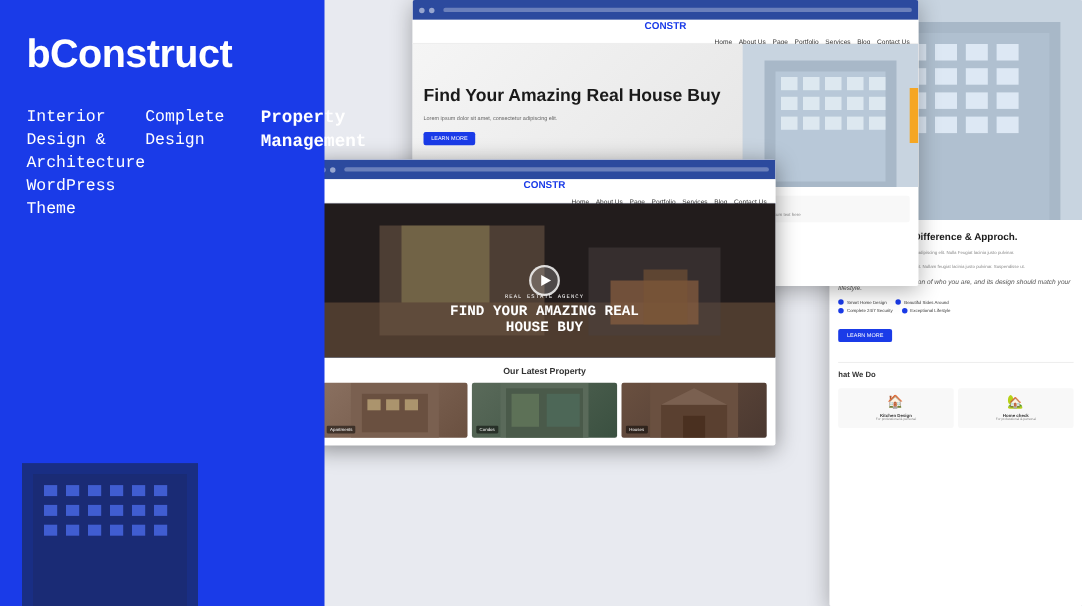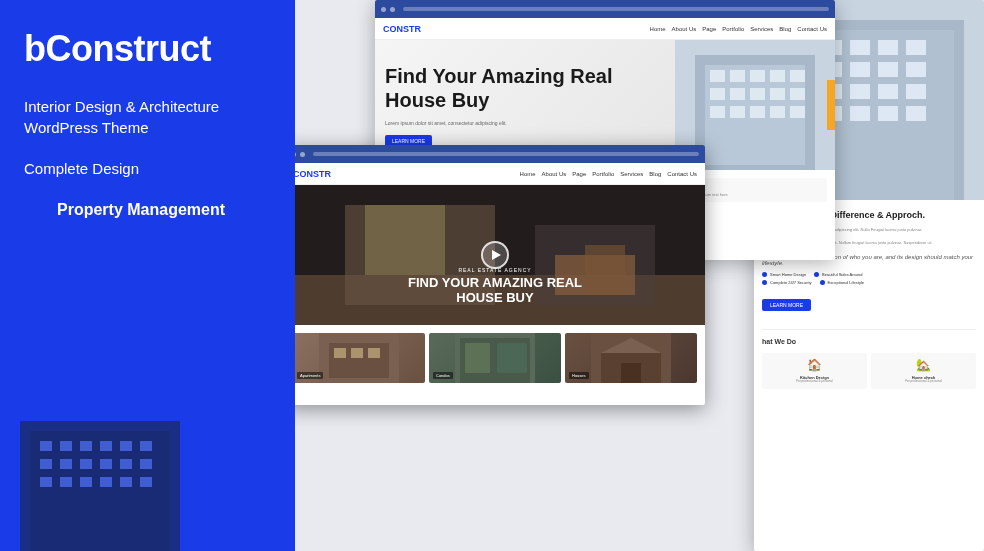--- a/index.html
+++ b/index.html
@@ -28,22 +28,23 @@
     .brand-title {
       font-size: 36px;
       font-weight: 900;
       color: white;
       margin-bottom: 16px;
       letter-spacing: -0.5px;
     }
 
     .taglines {
       display: flex;
-      flex-direction: column;
+      flex-direction: row;
       gap: 0px;
+      font-family: Liberation Mono, monospace;
     }
 
     .tagline {
       color: white;
       font-size: 15px;
       font-weight: 400;
       padding: 10px 0;
       border-bottom: none;
       line-height: 1.4;
     }
@@ -147,20 +148,21 @@
     }
 
     .mockup-nav {
       height: 22px;
       background: white;
       display: flex;
       align-items: center;
       padding: 0 8px;
       gap: 8px;
       border-bottom: 1px solid #eee;
+      flex-direction: column;
     }
 
     .mockup-logo {
       font-size: 9px;
       font-weight: 800;
       color: #1a3be8;
     }
 
     .mockup-nav-items {
       display: flex;
@@ -184,21 +186,21 @@
 
     .mockup-hero-left {
       flex: 1;
       padding: 14px 10px;
       display: flex;
       flex-direction: column;
       justify-content: center;
     }
 
     .mockup-hero-title {
-      font-size: 20px;
+      font-size: 16px;
       font-weight: 900;
       color: #1a1a1a;
       line-height: 1.2;
       margin-bottom: 8px;
     }
 
     .mockup-hero-text {
       font-size: 5px;
       color: #666;
       line-height: 1.4;
@@ -301,20 +303,21 @@
     }
 
     .mid-hero-text {
       position: absolute;
       bottom: 20px;
       left: 50%;
       transform: translateX(-50%);
       text-align: center;
       color: white;
       white-space: nowrap;
+      font-family: Liberation Mono, monospace;
     }
 
     .mid-hero-small {
       font-size: 5px;
       text-transform: uppercase;
       letter-spacing: 1px;
       margin-bottom: 3px;
     }
 
     .mid-hero-big {
@@ -655,20 +658,21 @@
       <div class="interior-circle">
         <div class="play-triangle"></div>
       </div>
       <div class="mid-hero-text">
         <div class="mid-hero-small">REAL ESTATE AGENCY</div>
         <div class="mid-hero-big">FIND YOUR AMAZING REAL<br>HOUSE BUY</div>
       </div>
     </div>
 
     <div class="mockup-property">
+      <div class="mockup-property-title">Our Latest Property</div>
       <div class="property-cards">
         <div class="property-card">
           <svg viewBox="0 0 80 50" width="100%" height="100%" style="position:absolute;inset:0">
             <rect width="80" height="50" fill="#7a6050"></rect>
             <rect x="10" y="10" width="60" height="35" fill="#6a5040"></rect>
             <rect x="15" y="15" width="12" height="10" fill="#c8b080" opacity="0.7"></rect>
             <rect x="32" y="15" width="12" height="10" fill="#c8b080" opacity="0.7"></rect>
             <rect x="49" y="15" width="12" height="10" fill="#c8b080" opacity="0.7"></rect>
           </svg>
           <div class="property-card-label">Apartments</div>

